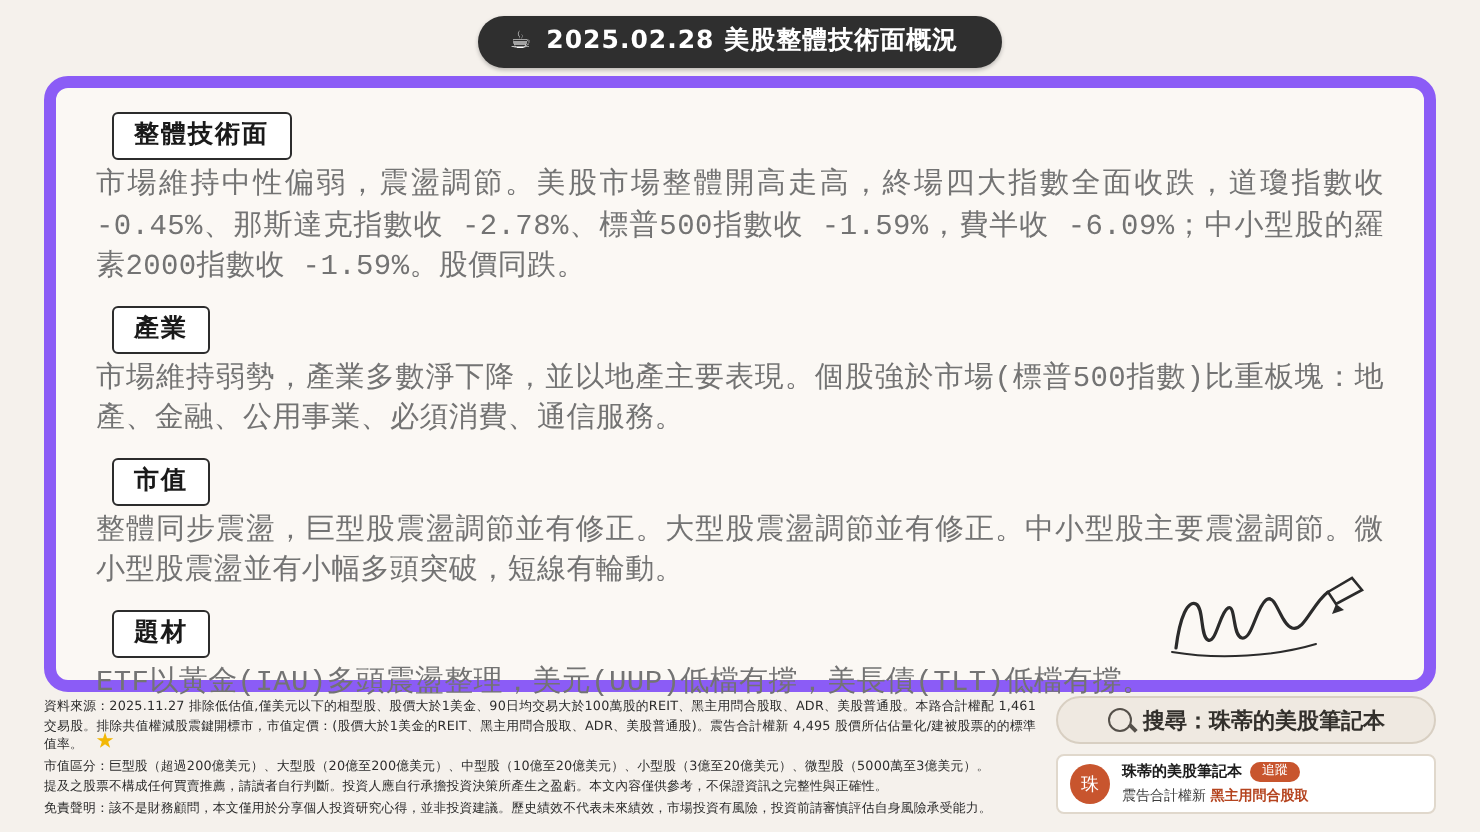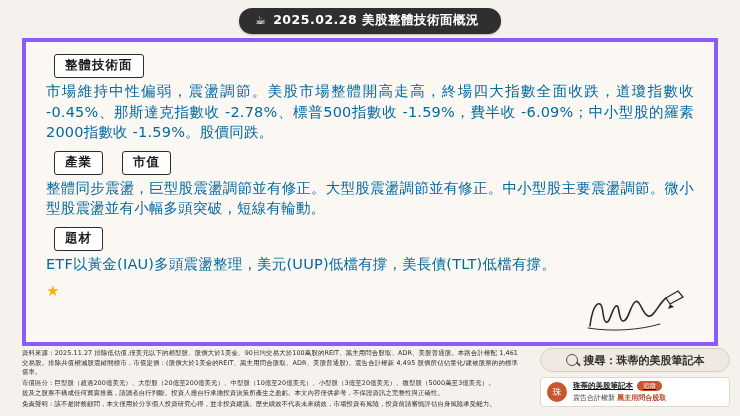--- a/index.html
+++ b/index.html
@@ -49,41 +49,42 @@
     transform: translateY(-1px);
   }
   
   .card {
     position: absolute;
     top: 38px;
     left: 22px;
     width: 696px;
     height: 308px;
     background: #fbf8f4;
-    border: 4px solid #8b5cf6;
-    border-radius: 0;
+    border: 6px solid #8b5cf6;
+    border-radius: 12px;
     box-sizing: border-box;
     padding: 8px 14px 4px 14px;
+    font-family: Liberation Mono, monospace;
   }
   .section-label {
     display: inline-block;
     background: #ffffff;
     border: 1px solid #2c2c2c;
     border-radius: 3px;
     font-size: 12.5px;
     font-weight: bold;
     color: #1a1a1a;
     padding: 2px 10px 3px 10px;
     margin: 4px 0 3px 14px;
     letter-spacing: 1px;
   }
   .section-body {
     font-size: 14.5px;
     line-height: 1.42;
-    color: #0369a1;
+    color: #737373;
     margin: 0 0 4px 0;
     padding: 0 6px 0 6px;
     letter-spacing: 0.2px;
     text-align: justify;
   }
   .star-line {
     font-size: 14px;
     font-weight: bold;
     color: #111;
     margin: 10px 0 0 6px;
@@ -117,21 +118,21 @@
     text-align: justify;
     letter-spacing: 0.1px;
   }
   .footer p {
     margin: 0 0 1px 0;
   }
   
   .promo {
     position: absolute;
     top: 348px;
-    left: 540px;
+    left: 528px;
     width: 190px;
     height: 60px;
   }
   .promo-search {
     background: #efe9e1;
     border: 1px solid #d8cfc2;
     border-radius: 13px;
     height: 22px;
     display: flex;
     align-items: center;
@@ -184,21 +185,20 @@
     flex: 0 0 auto;
   }
   .promo-text {
     flex: 1 1 auto;
     min-width: 0;
   }
   .promo-title-row {
     display: flex;
     align-items: center;
     gap: 4px;
-    text-decoration: underline;
   }
   .promo-title {
     font-size: 7.5px;
     font-weight: bold;
     color: #1c1c1c;
     white-space: nowrap;
   }
   .follow-btn {
     font-size: 6.5px;
     color: #ffffff;
@@ -231,20 +231,21 @@
       <span>2025.02.28 美股整體技術面概況</span>
     </div>
   </div>
 
   <div class="card">
 
     <div class="section-label">整體技術面</div>
     <p class="section-body">市場維持中性偏弱，震盪調節。美股市場整體開高走高，終場四大指數全面收跌，道瓊指數收 -0.45%、那斯達克指數收 -2.78%、標普500指數收 -1.59%，費半收 -6.09%；中小型股的羅素2000指數收 -1.59%。股價同跌。</p>
 
     <div class="section-label">產業</div>
+    <p class="section-body">市場維持弱勢，產業多數淨下降，並以地產主要表現。個股強於市場(標普500指數)比重板塊：地產、金融、公用事業、必須消費、通信服務。</p>
 
     <div class="section-label">市值</div>
     <p class="section-body">整體同步震盪，巨型股震盪調節並有修正。大型股震盪調節並有修正。中小型股主要震盪調節。微小型股震盪並有小幅多頭突破，短線有輪動。</p>
 
     <div class="section-label">題材</div>
     <p class="section-body">ETF以黃金(IAU)多頭震盪整理，美元(UUP)低檔有撐，美長債(TLT)低檔有撐。</p>
 
     <div class="star-line">
       <span class="star-icon">★</span>
     </div>

